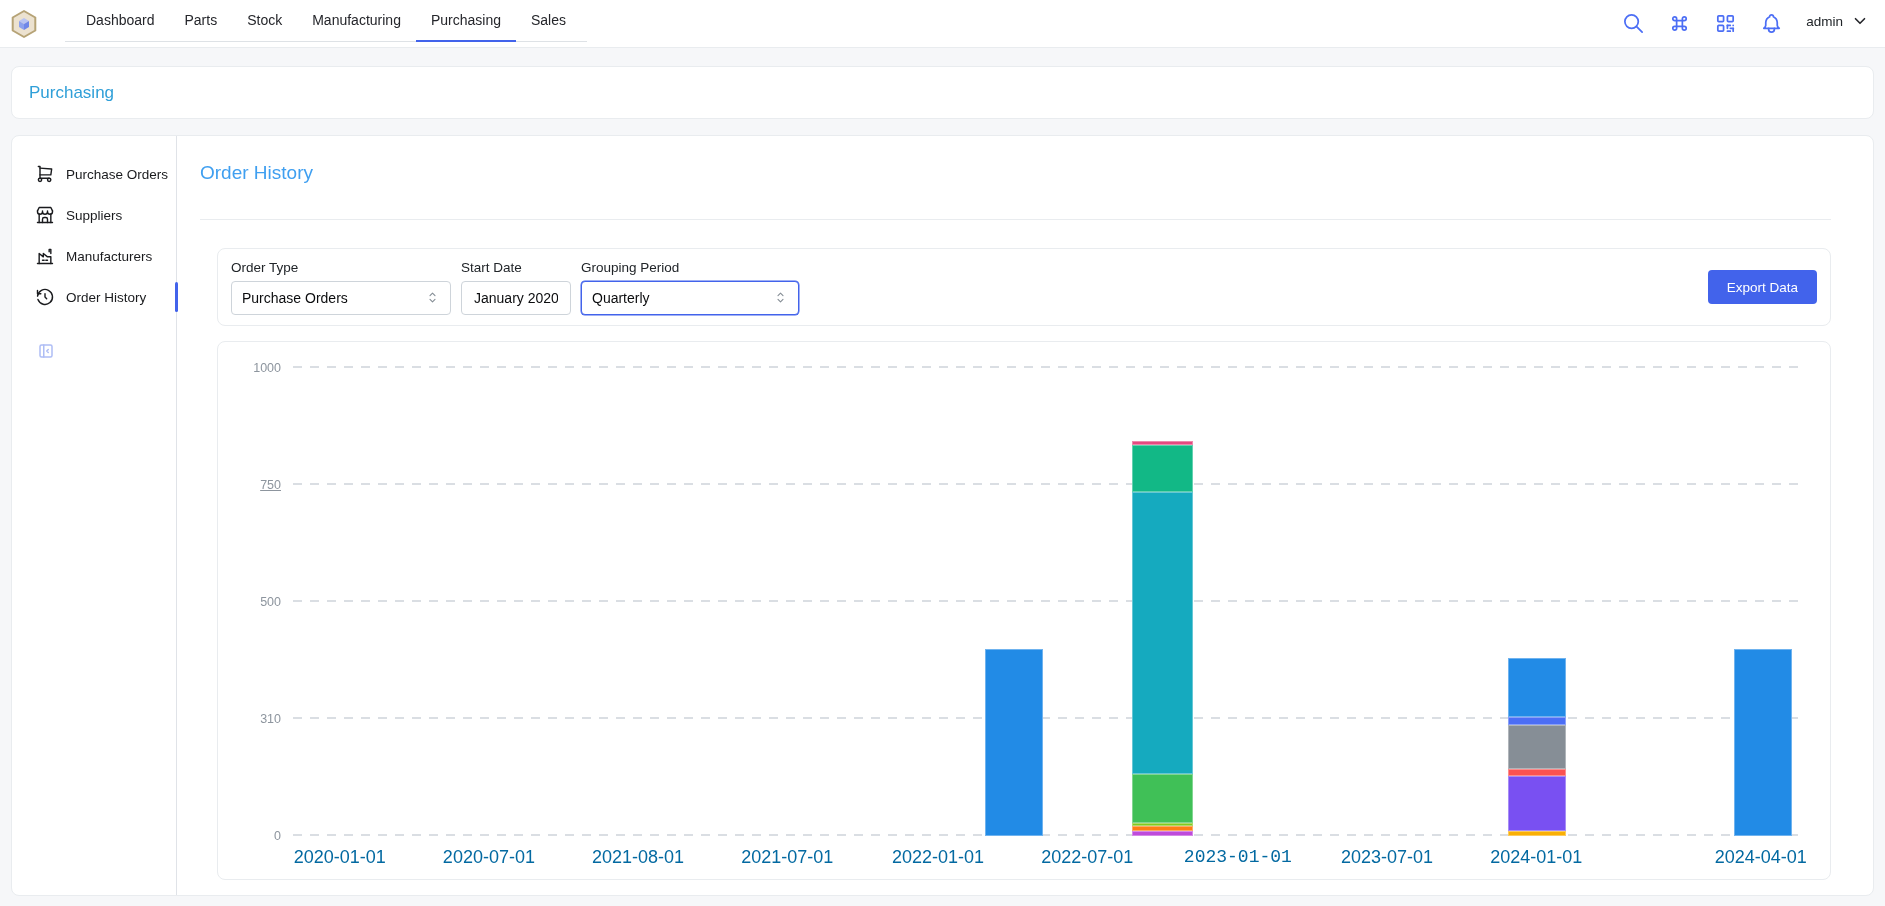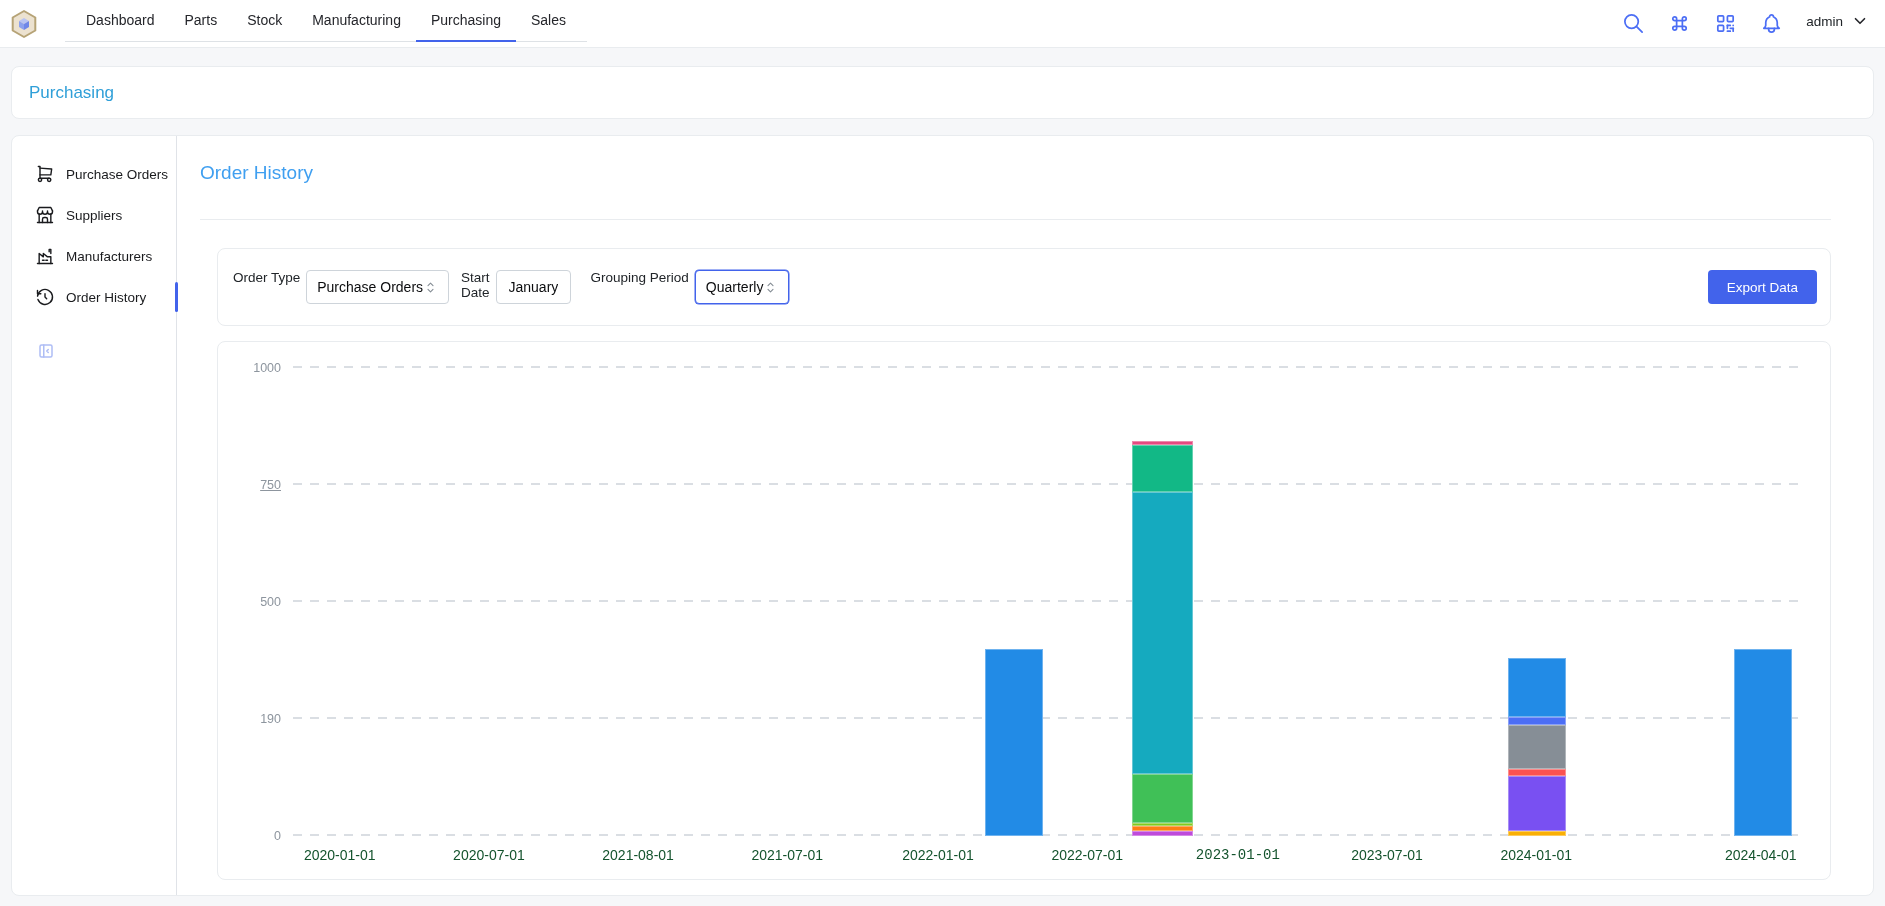--- a/index.html
+++ b/index.html
@@ -52,21 +52,21 @@
   .content { position:absolute; left:166px; top:0; right:0; bottom:0; }
   .page-title { position:absolute; left:22px; top:26px; font-size:19px; color:#3f9ff0; }
   .title-divider { position:absolute; left:22px; right:42px; top:83px; height:1px; background:#e9ecef; }
 
   
   .filter-card {
     position:absolute; left:39px; right:42px; top:112px; height:78px;
     border:1px solid #e9ecef; border-radius:8px; background:#fff;
     display:flex; align-items:center; padding:0 13px; gap:10px;
   }
-  .field { display:flex; flex-direction:row; gap:6px;justify-content:center; }
+  .field { display:flex; flex-direction:column; gap:6px; }
   .field-label { font-size:13.5px; color:#212529; }
   .control {
     height:34px; border:1px solid #ced4da; border-radius:4px; background:#fff;
     display:flex; align-items:center; padding:0 10px; font-size:14px; color:#0b0c0e; cursor:pointer;
   }
   .control .ctext { flex:1 1 auto; }
   .control.focused { border:1px solid #4263eb; box-shadow:0 0 0 0.5px #4263eb; }
   .control input { border:none; outline:none; width:100%; font-size:14px;
                    font-family:"Liberation Sans",sans-serif; color:#0b0c0e; background:transparent; }
   .updown { width:15px; height:15px; color:#868e96; flex:0 0 auto; }
@@ -79,21 +79,21 @@
   .chart-card {
     position:absolute; left:39px; right:42px; top:205px; bottom:15px;
     border:1px solid #e9ecef; border-radius:8px; background:#fff;
   }
   .plot-area { position:absolute; left:75px; right:30px; top:15px; height:479px; }
   .gridline { position:absolute; left:0; right:0; height:2px;
               background:repeating-linear-gradient(to right, #dadee3 0 9px, transparent 9px 17px); }
   .y-label { position:absolute; left:-58px; width:46px; text-align:right;
              font-size:12.5px; color:#8d959e; line-height:14px; }
   .x-label { position:absolute; top:calc(100% + 11px); transform:translateX(-50%);
-             font-size:14px; color:#14532d; white-space:nowrap; }
+             font-size:18px; color:#0369a1; white-space:nowrap; }
   .bar { position:absolute; bottom:0; height:100%; display:flex;
          flex-direction:column-reverse; cursor:pointer; }
   .seg { width:100%; border:1px solid rgba(255,255,255,0.35); }
 </style>
 </head>
 <body>
 
 <div class="header">
   <svg class="logo" viewBox="0 0 30 30">
     <polygon points="15,2 26.3,8.5 26.3,21.5 15,28 3.7,21.5 3.7,8.5" fill="#ece2d0" stroke="#b6a376" stroke-width="2" stroke-linejoin="round"></polygon>
@@ -239,21 +239,21 @@
         </div>
       </div>
       <button class="export-btn">Export Data</button>
     </div>
 
     <div class="chart-card">
       <div class="plot-area">
           <div class="gridline" style="bottom: 0%;"></div>
           <div class="y-label" style="bottom: calc(0% - 7px);">0</div>
           <div class="gridline" style="bottom: 24.4141%;"></div>
-          <div class="y-label" style="bottom: calc(24.4141% - 7px);">190</div>
+          <div class="y-label" style="bottom: calc(24.4141% - 7px);">310</div>
           <div class="gridline" style="bottom: 48.8281%;"></div>
           <div class="y-label" style="bottom: calc(48.8281% - 7px);">500</div>
           <div class="gridline" style="bottom: 73.2422%;"></div>
           <div class="y-label" style="bottom: calc(73.2422% - 7px); text-decoration: underline;">750</div>
           <div class="gridline" style="bottom: 97.6562%;"></div>
           <div class="y-label" style="bottom: calc(97.6562% - 7px);">1000</div>
           <div class="x-label" style="left: 3.1%;">2020-01-01</div>
           <div class="x-label" style="left: 13%;">2020-07-01</div>
           <div class="x-label" style="left: 22.9%;">2021-08-01</div>
           <div class="x-label" style="left: 32.8%;">2021-07-01</div>

